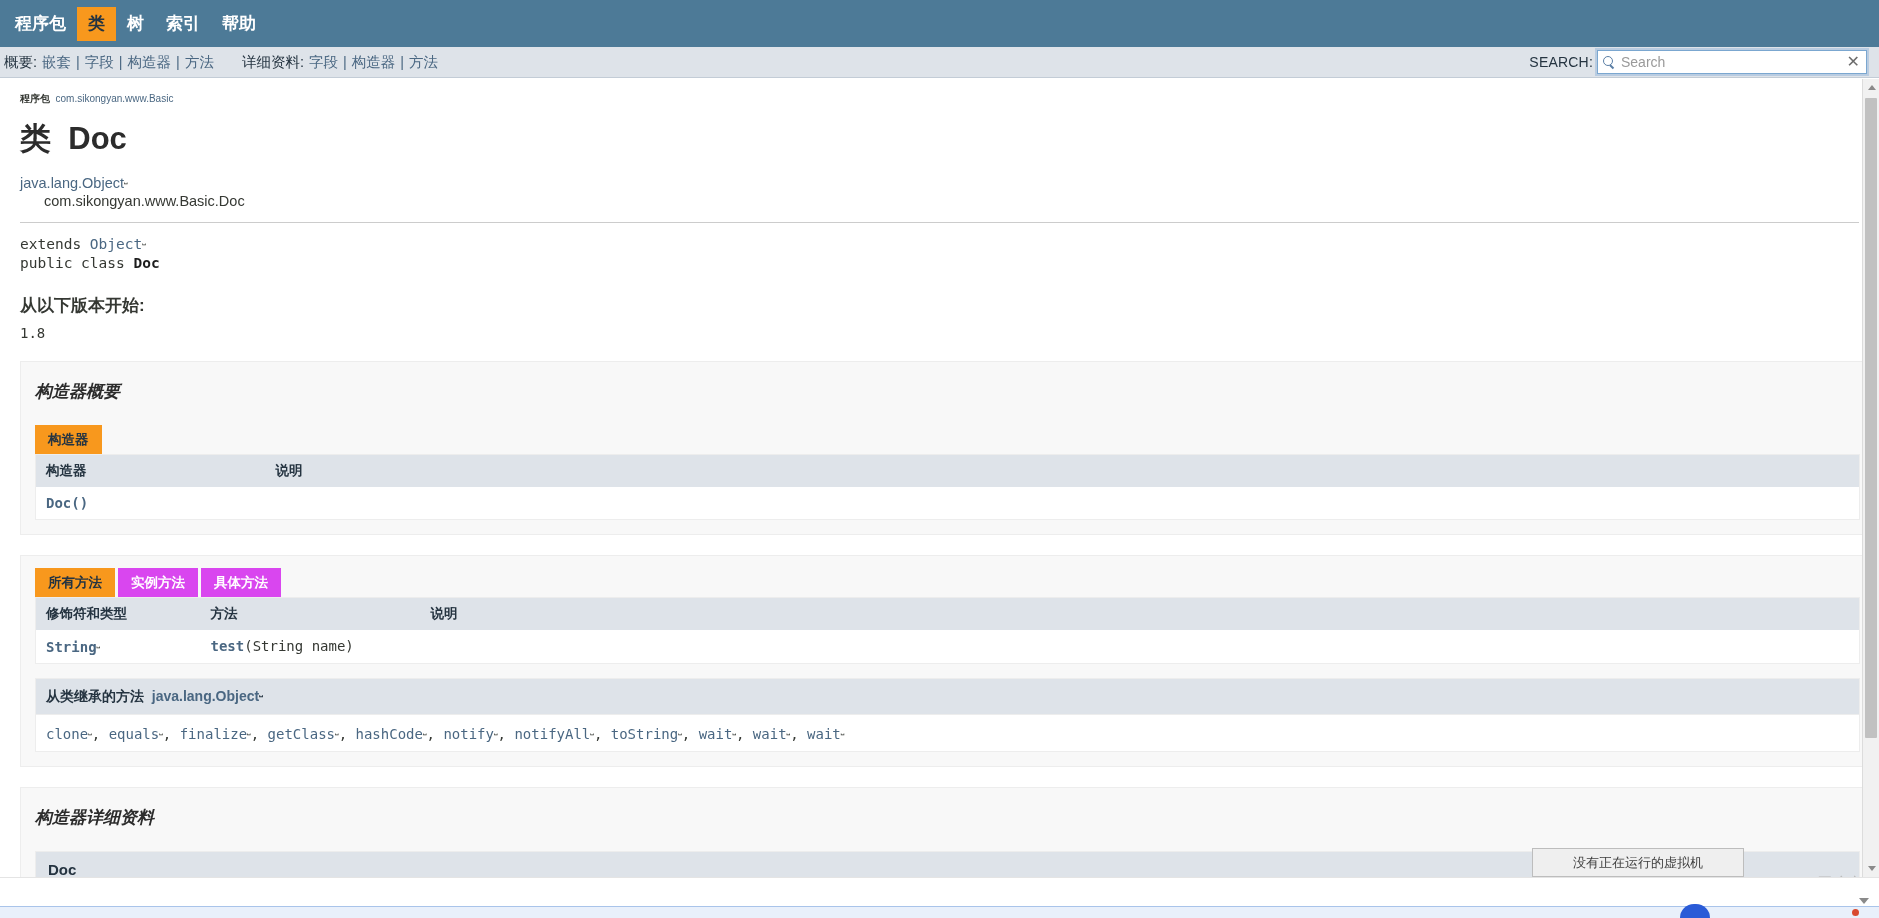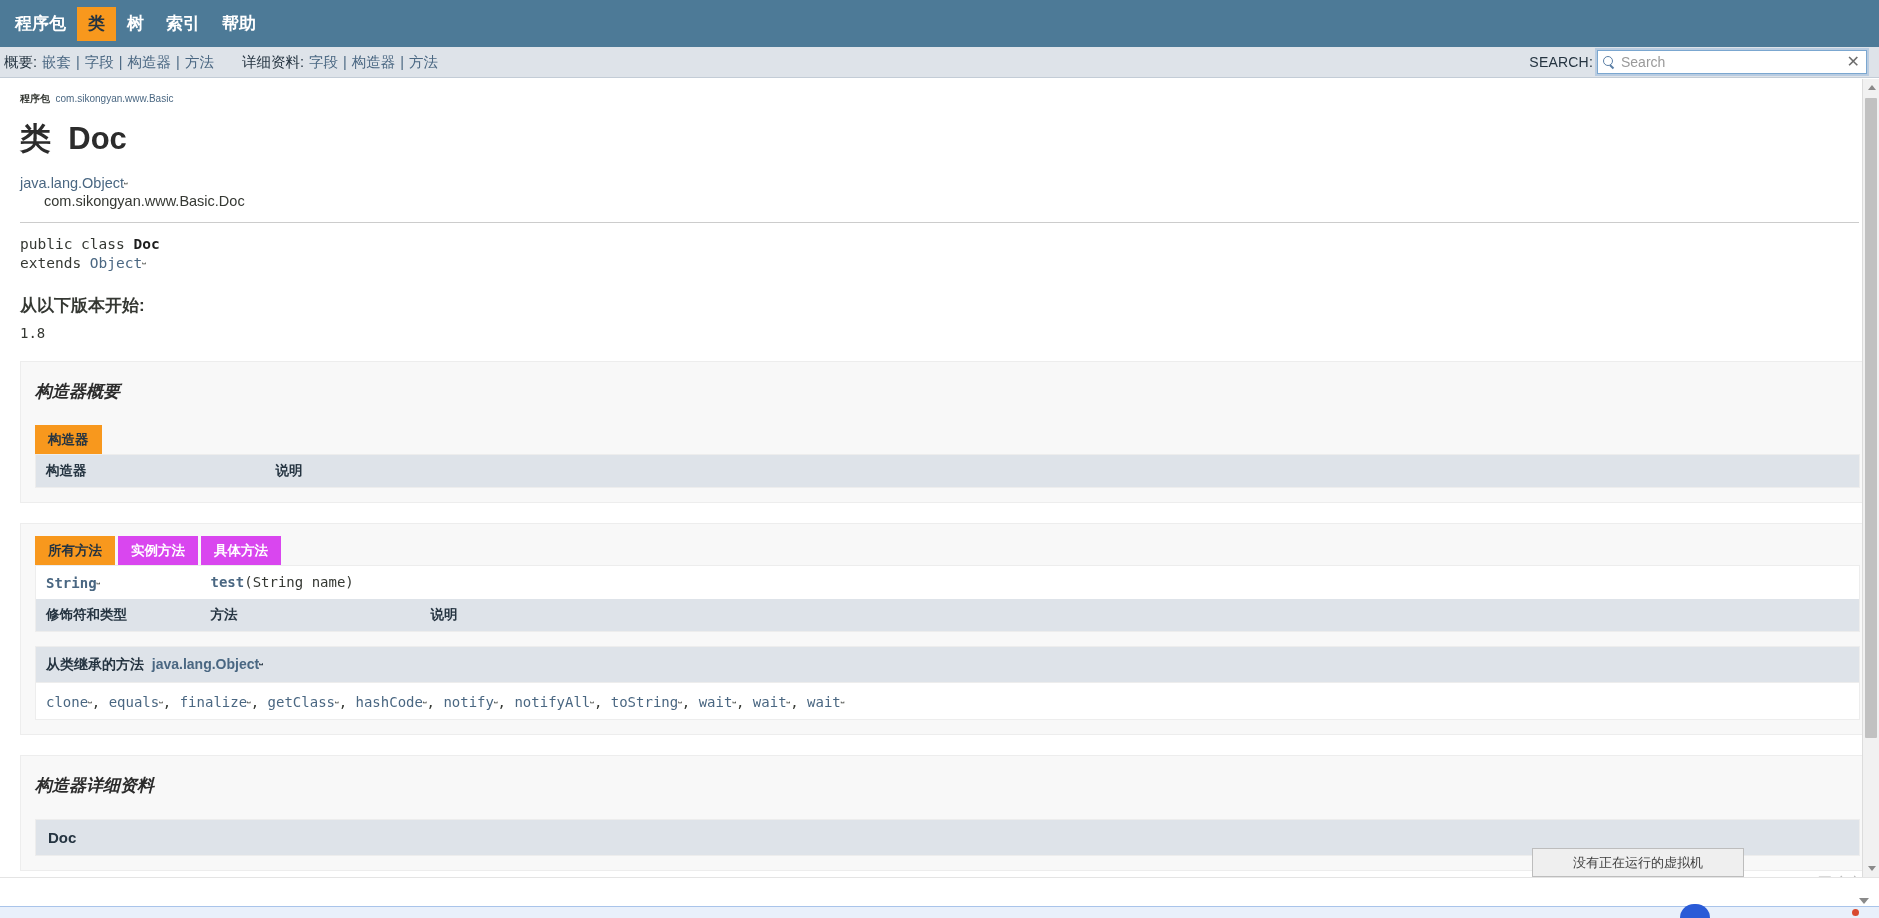--- a/index.html
+++ b/index.html
@@ -298,68 +298,72 @@
       <div class="inheritance">
         <div><a>java.lang.Object</a><span class="ext">⎵</span></div>
         <div class="lvl1">com.sikongyan.www.Basic.Doc</div>
       </div>
     </div>
 
     <hr class="hr">
 
     <div class="description">
       <div class="sig">
+        <div><span>extends </span><a>Object</a><span class="ext">⎵</span></div>
         <div><span>public class </span><b>Doc</b></div>
-        <div><span>extends </span><a>Object</a><span class="ext">⎵</span></div>
       </div>
       <div class="dl-title">从以下版本开始:</div>
       <div class="dl-val">1.8</div>
     </div>
 
     <div class="block">
       <h3>构造器概要</h3>
       <div class="tabs">
         <div class="tab active">构造器</div>
       </div>
       <table class="summary">
         <colgroup>
             <col style="width:230px">
             <col>
           </colgroup>
         <tbody>
             <tr>
           <th>构造器</th>
           <th>说明</th>
         </tr>
+        <tr>
+          <td><a>Doc()</a></td>
+          <td></td>
+        </tr>
       </tbody>
         </table>
     </div>
 
     <div class="block">
       <div class="tabs">
         <div class="tab active">所有方法</div>
         <div class="tab idle">实例方法</div>
         <div class="tab idle">具体方法</div>
       </div>
       <table class="summary">
         <colgroup>
             <col style="width:165px">
             <col style="width:220px">
             <col>
           </colgroup>
         <tbody>
             <tr>
+          <th>修饰符和类型</th>
+          <th>方法</th>
+          <th>说明</th>
+        </tr>
+        <tr>
           <td><a>String</a><span class="ext">⎵</span></td>
           <td><a>test</a><span class="plain">(String name)</span></td>
           <td></td>
-        </tr>
-        <tr>
-          <th>修饰符和类型</th>
-          <th>方法</th>
-          <th>说明</th>
         </tr>
       </tbody>
         </table>
 
       <div class="inherited-bar">
         <span>从类继承的方法</span>
         <span>&nbsp;</span><a>java.lang.Object</a><span class="ext">⎵</span>
       </div>
       <div class="inherited-list">
         <a>clone</a><span class="ext">⎵</span>,

